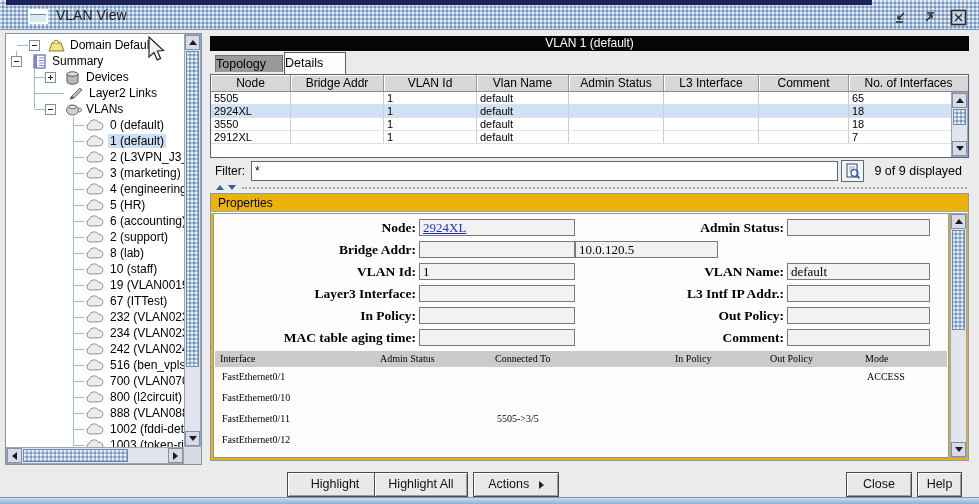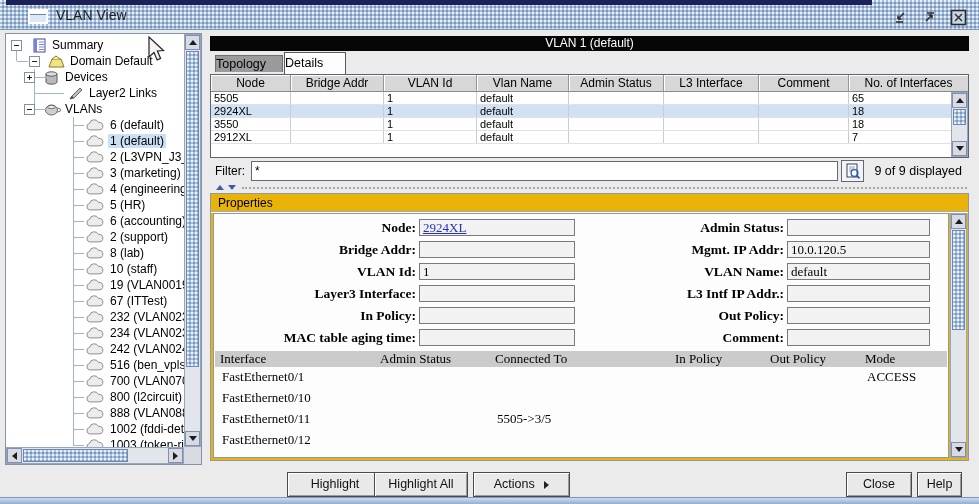--- a/index.html
+++ b/index.html
@@ -21,21 +21,21 @@
   .win-icon { position:absolute; left:28px; top:9px; }
   .title-text { position:absolute; left:56px; top:7px; font-size:14px; color:#1f1f1f; }
   .win-btns { position:absolute; right:12px; top:8px; display:flex; gap:11px; }
   .win-btn { width:18px; height:18px; display:flex; align-items:center; justify-content:center; cursor:default; }
   
   .tree-panel { position:absolute; left:5px; top:33px; width:197px; height:432px;
     background:#fff; border:1px solid #8293a8; }
   .tree-view { position:absolute; left:1px; top:0; right:17px; bottom:17px;
     overflow:hidden; background:#fff; padding-top:3px; }
   .trow { height:16px; display:flex; align-items:center; position:relative; white-space:nowrap; font-size:12px; }
-  .i0 { padding-left:4px; } .i1 { padding-left:22px; } .i2 { padding-left:17px; }
+  .i0 { padding-left:4px; } .i1 { padding-left:22px; } .i2 { padding-left:38px; }
   .noexp { padding-left:59px; } .leaf { padding-left:78px; }
   .i1::before,.i2::before,.leaf::before { content:""; position:absolute; top:8px; height:1px; background:#9fb6cf; }
   .i1::before { left:10px; width:11px; }
   .i2::before { left:28px; width:12px; }
   .noexp::before { left:28px; width:29px; }
   .leaf::before { left:66px; width:11px; }
   .vline { position:absolute; width:1px; background:#9fb6cf; }
   .exp { width:11px; height:11px; border:1px solid #8090a0; background:#fff; position:relative; margin-right:7px; flex:0 0 11px; }
   .exp::before { content:""; position:absolute; left:2px; right:2px; top:4px; height:1px; background:#222; }
   .exp.plus::after { content:""; position:absolute; top:2px; bottom:2px; left:4px; width:1px; background:#222; }
@@ -106,37 +106,37 @@
   .prow { height:22px; display:flex; align-items:flex-start; }
   .plabel { font-family:"Liberation Serif", serif; font-weight:bold; font-size:13.5px; text-align:right; padding-right:3px; padding-top:1px; }
   .form-left .plabel { width:205px; } .form-right .plabel { width:212px; }
   .pfield { height:17px; background:#f2f2f2; border:1px solid #7a7a7a; overflow:hidden; }
   .form-left .pfield { width:156px; } .form-right .pfield { width:143px; }
   .pvalue { font-family:"Liberation Serif", serif; font-size:13px; line-height:15px; padding-left:3px; display:block; white-space:nowrap; }
   .pvalue.link { color:#2233bb; text-decoration:underline; }
   
   .itable { position:absolute; left:1px; right:1px; top:137px; }
   .it-head { display:flex; height:16px; background:#cbcbcb; }
-  .it-hcell,.it-cell { font-family:"Liberation Serif", serif; font-size:13px; overflow:hidden; white-space:nowrap; }
+  .it-hcell,.it-cell { font-family:"Liberation Serif", serif; font-size:10px; overflow:hidden; white-space:nowrap; }
   .it-hcell { line-height:16px; padding-left:5px; }
   .it-row { display:flex; height:21px; }
   .it-cell { line-height:20px; padding-left:7px; }
   .it-hcell:nth-child(1),.it-cell:nth-child(1){ flex:0 0 160px; }
   .it-hcell:nth-child(2),.it-cell:nth-child(2){ flex:0 0 115px; }
   .it-hcell:nth-child(3),.it-cell:nth-child(3){ flex:0 0 180px; }
   .it-hcell:nth-child(4),.it-cell:nth-child(4){ flex:0 0 95px; }
   .it-hcell:nth-child(5),.it-cell:nth-child(5){ flex:0 0 95px; }
   .it-hcell:nth-child(6),.it-cell:nth-child(6){ flex:1; }
   
   .btn { position:absolute; top:472px; height:25px; background:#e9e9e9; border:1px solid #4a4a4a;
     box-shadow:inset 1px 1px 0 #fff, inset -1px -1px 0 #9c9c9c;
     font-family:"Liberation Sans",sans-serif; font-size:12.5px; text-align:center; line-height:23px; color:#111; }
   .btn-highlight { left:287px; width:96px; }
   .btn-highlight-all { left:374px; width:94px; }
-  .btn-actions { left:473px; width:97px; }
+  .btn-actions { left:473px; width:86px; }
   .btn-close { left:846px; width:66px; }
   .btn-help { left:917px; width:45px; }
   .actions-arrow { display:inline-block; margin-left:6px; width:0; height:0;
     border-top:4px solid transparent; border-bottom:4px solid transparent; border-left:5px solid #222; vertical-align:middle; }
   .bottom-strip { position:absolute; left:0; right:0; bottom:0; height:7px;
     background:linear-gradient(#cddcef,#8fafd2); border-top:1px solid #7d97ba; }
   
   .cursor { position:absolute; left:147px; top:36px; z-index:50; pointer-events:none; }
 </style>
 </head>
@@ -175,43 +175,43 @@
     </span>
   </div>
   <div class="top-dark"></div>
 
   <div class="tree-panel">
     <div class="tree-view">
       <div class="vline" style="left:9px; top:17px; height:10px;"></div>
       <div class="vline" style="left:27px; top:35px; height:40px;"></div>
       <div class="vline" style="left:66px; top:83px; height:328px;"></div>
 
+      <div class="trow i1">
+        <span class="exp"></span>
+        <span class="ticon">
+          <svg width="19" height="15" viewBox="0 0 19 15">
+            <path d="M2 13 L5 5 L14 5 L17 13 Z" fill="#f2e387" stroke="#8a7a20"></path>
+            <path d="M5 5 L9 2 L13 5" fill="#f8f0b0" stroke="#8a7a20"></path>
+          </svg>
+        </span>
+        <span>Domain Default</span>
+      </div>
+
       <div class="trow i0">
         <span class="exp"></span>
         <span class="ticon">
           <svg width="19" height="15" viewBox="0 0 19 15">
             <rect x="5" y="1" width="11" height="13" fill="#ffffff" stroke="#44449a"></rect>
             <rect x="5" y="1" width="3" height="13" fill="#7a82d8"></rect>
             <path d="M10 4 h5 M10 6.5 h5 M10 9 h5 M10 11.5 h5" stroke="#7a82d8" stroke-width="1"></path>
           </svg>
         </span>
         <span>Summary</span>
       </div>
 
-      <div class="trow i1">
-        <span class="exp"></span>
-        <span class="ticon">
-          <svg width="19" height="15" viewBox="0 0 19 15">
-            <path d="M2 13 L5 5 L14 5 L17 13 Z" fill="#f2e387" stroke="#8a7a20"></path>
-            <path d="M5 5 L9 2 L13 5" fill="#f8f0b0" stroke="#8a7a20"></path>
-          </svg>
-        </span>
-        <span>Domain Default</span>
-      </div>
-
       <div class="trow i2">
         <span class="exp plus"></span>
         <span class="ticon">
           <svg width="19" height="15" viewBox="0 0 19 15">
             <path d="M4 4 v8 a5.5 2.2 0 0 0 11 0 v-8" fill="#b9b9b9" stroke="#5a5a5a"></path>
             <ellipse cx="9.5" cy="4" rx="5.5" ry="2.2" fill="#dcdcdc" stroke="#5a5a5a"></ellipse>
           </svg>
         </span>
         <span>Devices</span>
       </div>
@@ -237,21 +237,21 @@
         </span>
         <span>VLANs</span>
       </div>
 
         <div class="trow leaf">
           <span class="ticon">
             <svg width="19" height="13" viewBox="0 0 19 13">
               <path d="M5 11 a3.4 3.4 0 0 1 -.4-6.7 a4.6 4.2 0 0 1 8.8-.9 a3.2 3 0 0 1 .9 7.4 Z" fill="#ececec" stroke="#8f8f8f"></path>
             </svg>
           </span>
-          <span class="leaf-label">6 (default)</span>
+          <span class="leaf-label">0 (default)</span>
         </div>
 
         <div class="trow leaf selected">
           <span class="ticon">
             <svg width="19" height="13" viewBox="0 0 19 13">
               <path d="M5 11 a3.4 3.4 0 0 1 -.4-6.7 a4.6 4.2 0 0 1 8.8-.9 a3.2 3 0 0 1 .9 7.4 Z" fill="#ececec" stroke="#8f8f8f"></path>
             </svg>
           </span>
           <span class="leaf-label">1 (default)</span>
         </div>
@@ -611,21 +611,20 @@
         <div class="form-right">
 
             <div class="prow">
               <span class="plabel">Admin Status:</span>
               <span class="pfield">
                 <span class="pvalue"></span>
               </span>
             </div>
 
             <div class="prow">
-              <span class="plabel">Mgmt. IP Addr:</span>
               <span class="pfield">
                 <span class="pvalue">10.0.120.5</span>
               </span>
             </div>
 
             <div class="prow">
               <span class="plabel">VLAN Name:</span>
               <span class="pfield">
                 <span class="pvalue">default</span>
               </span>

